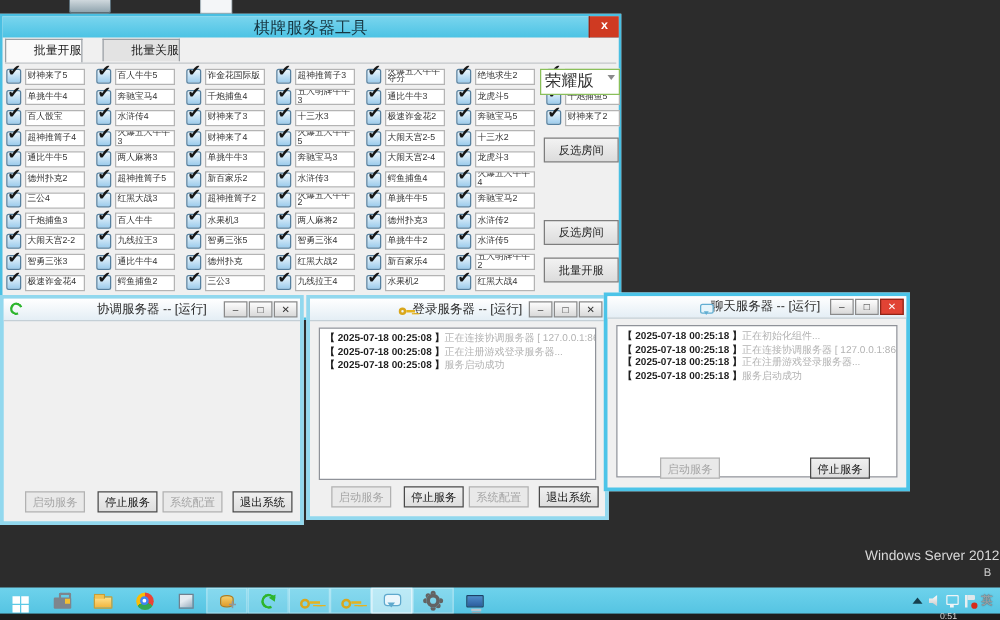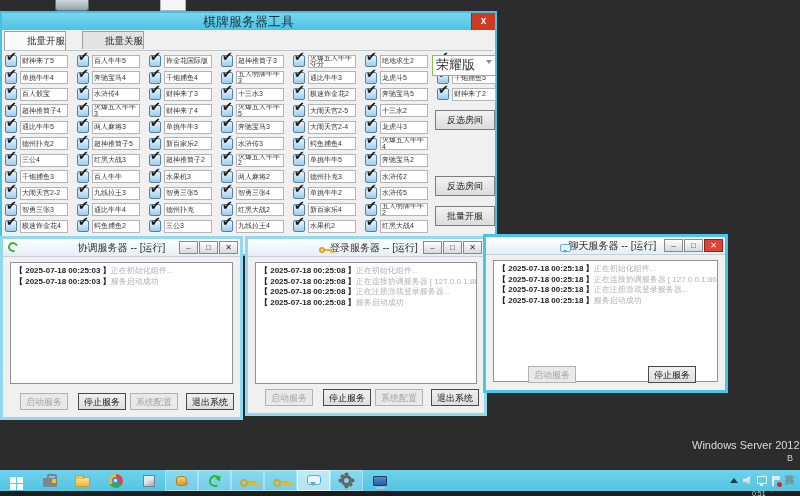--- a/index.html
+++ b/index.html
@@ -554,43 +554,38 @@
 <div class="win four" style="left:0;top:236px;width:243px;height:184px" data-interactable="false">
   <div class="w-title" data-interactable="true">
     <span class="w-ico mi-sync" data-interactable="false"></span>
     <span data-interactable="false">协调服务器 -- [运行]</span>
   </div>
   <div class="w-ctrl">
     <div class="wc" data-interactable="true">–</div>
     <div class="wc" data-interactable="true">□</div>
     <div class="wc" data-interactable="true">✕</div>
   </div>
-  <div class="logbox" data-interactable="false">
-      <div class="logline" data-interactable="false"><span class="lt">【 2025-07-18 00:25:03 】</span><span class="lm">正在初始化组件...</span></div>
-      <div class="logline" data-interactable="false"><span class="lt">【 2025-07-18 00:25:03 】</span><span class="lm">服务启动成功</span></div>
-    </div>
   <div data-interactable="false"></div>
 <button class="sbtn b0 dis" data-interactable="true" disabled="">启动服务</button>
     <button class="sbtn b1" data-interactable="true">停止服务</button>
     <button class="sbtn b2 dis" data-interactable="true" disabled="">系统配置</button>
     <button class="sbtn b3" data-interactable="true">退出系统</button>
   </div>
 
 <div class="win four" style="left:245px;top:236px;width:242px;height:180px" data-interactable="false">
   <div class="w-title" data-interactable="true">
     <span class="w-ico mi-key" data-interactable="false"></span>
     <span data-interactable="false">登录服务器 -- [运行]</span>
   </div>
   <div class="w-ctrl">
     <div class="wc" data-interactable="true">–</div>
     <div class="wc" data-interactable="true">□</div>
     <div class="wc" data-interactable="true">✕</div>
   </div>
   <div class="logbox" data-interactable="false">
-      <div class="logline" data-interactable="false"><span class="lt">【 2025-07-18 00:25:08 】</span><span class="lm">正在初始化组件...</span></div>
       <div class="logline" data-interactable="false"><span class="lt">【 2025-07-18 00:25:08 】</span><span class="lm">正在连接协调服务器 [ 127.0.0.1:8610 ]</span></div>
       <div class="logline" data-interactable="false"><span class="lt">【 2025-07-18 00:25:08 】</span><span class="lm">正在注册游戏登录服务器...</span></div>
       <div class="logline" data-interactable="false"><span class="lt">【 2025-07-18 00:25:08 】</span><span class="lm">服务启动成功</span></div>
     </div>
   <div data-interactable="false"></div>
 <button class="sbtn b0 dis" data-interactable="true" disabled="">启动服务</button>
     <button class="sbtn b1" data-interactable="true">停止服务</button>
     <button class="sbtn b2 dis" data-interactable="true" disabled="">系统配置</button>
     <button class="sbtn b3" data-interactable="true">退出系统</button>
   </div>

